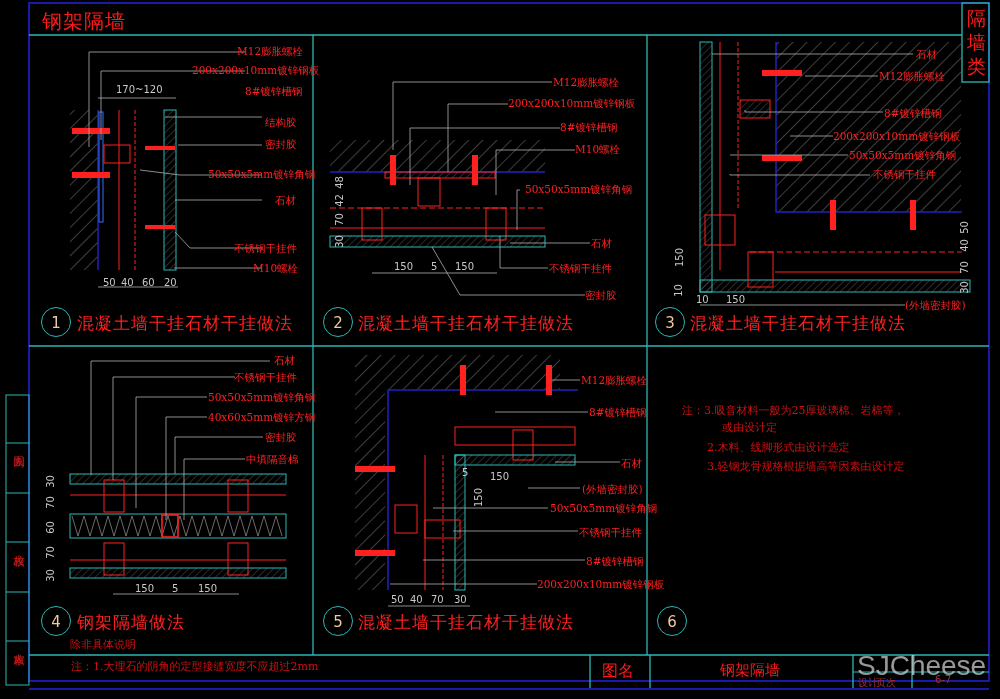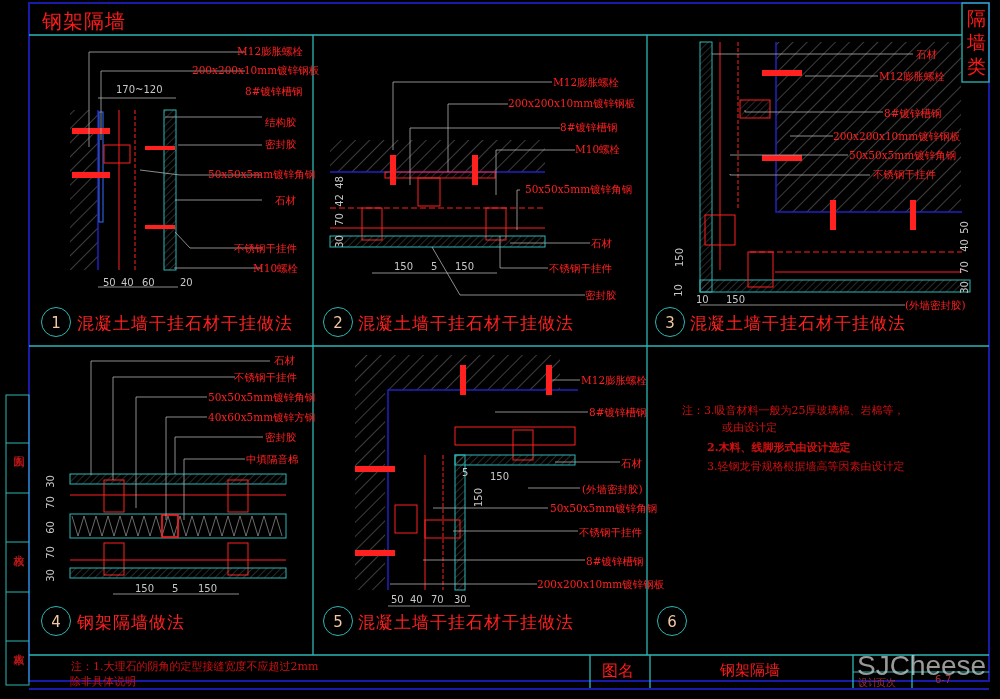--- a/index.html
+++ b/index.html
@@ -196,21 +196,21 @@
   <div class="lbl" style="left:265px;top:117px;">结构胶</div>
   <div class="lbl" style="left:265px;top:139px;">密封胶</div>
   <div class="lbl" style="left:208px;top:169px;">50x50x5mm镀锌角钢</div>
   <div class="lbl" style="left:275px;top:195px;">石材</div>
   <div class="lbl" style="left:234px;top:243px;">不锈钢干挂件</div>
   <div class="lbl" style="left:253px;top:263px;">M10螺栓</div>
   <div class="dim" style="left:116px;top:84px;">170~120</div>
   <div class="dim" style="left:103px;top:277px;">50</div>
   <div class="dim" style="left:121px;top:277px;">40</div>
   <div class="dim" style="left:142px;top:277px;">60</div>
-  <div class="dim" style="left:180px;top:277px;">20</div>
+  <div class="dim" style="left:164px;top:277px;">20</div>
   <div class="num" style="left:41px;top:307px;">1</div>
   <div class="title" style="left:77px;top:312px;">混凝土墙干挂石材干挂做法</div>
 </div>
 
 <div>
   <div class="lbl" style="left:553px;top:77px;">M12膨胀螺栓</div>
   <div class="lbl" style="left:508px;top:98px;">200x200x10mm镀锌钢板</div>
   <div class="lbl" style="left:560px;top:122px;">8#镀锌槽钢</div>
   <div class="lbl" style="left:575px;top:144px;">M10螺栓</div>
   <div class="lbl" style="left:525px;top:184px;">50x50x5mm镀锌角钢</div>
@@ -283,27 +283,27 @@
   <div class="dim" style="left:410px;top:594px;">40</div>
   <div class="dim" style="left:431px;top:594px;">70</div>
   <div class="dim" style="left:454px;top:594px;">30</div>
   <div class="num" style="left:323px;top:606px;">5</div>
   <div class="title" style="left:358px;top:611px;">混凝土墙干挂石材干挂做法</div>
 </div>
 
 <div>
   <div class="note" style="left:682px;top:403px;">注：3.吸音材料一般为25厚玻璃棉、岩棉等，</div>
   <div class="note" style="left:722px;top:420px;">或由设计定</div>
-  <div class="note" style="left:707px;top:440px;font-weight:bold;">2.木料、线脚形式由设计选定</div>
+  <div class="note" style="left:707px;top:440px;">2.木料、线脚形式由设计选定</div>
   <div class="note" style="left:707px;top:459px;">3.轻钢龙骨规格根据墙高等因素由设计定</div>
   <div class="num" style="left:657px;top:606px;">6</div>
 </div>
 
 <div class="note" style="left:31px;top:659px;padding-left:40px;">注：1.大理石的阴角的定型接缝宽度不应超过2mm</div>
-<div class="note" style="left:70px;top:674px;">除非具体说明</div>
+<div class="note" style="left:70px;top:637px;">除非具体说明</div>
 
 <div class="abs t-red" style="left:602px;top:661px;font-size:16px;">图名</div>
 <div class="abs t-red" style="left:720px;top:661px;font-size:15px;">钢架隔墙</div>
 <div class="abs" style="left:858px;top:676px;color:#a03030;font-size:10px;">设计</div>
 <div class="abs" style="left:876px;top:676px;color:#a03030;font-size:10px;">页次</div>
 <div class="abs" style="left:935px;top:674px;color:#a03030;font-size:10px;">6-7</div>
 <div class="abs" style="left:857px;top:650px;color:rgba(210,210,210,0.72);font-size:28px;font-family:Liberation Sans, sans-serif;letter-spacing:0px;">SJCheese</div>
 
 <div class="side" style="left:10px;top:447px;">制图人</div>
 <div class="side" style="left:10px;top:546px;">校核人</div>

